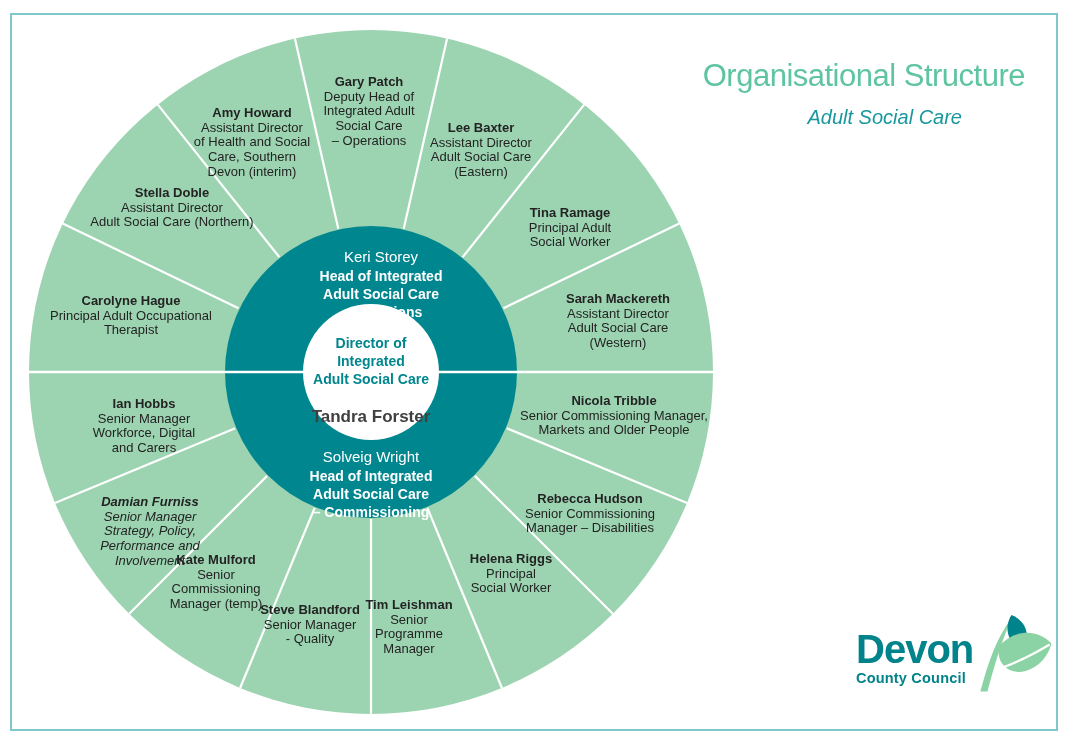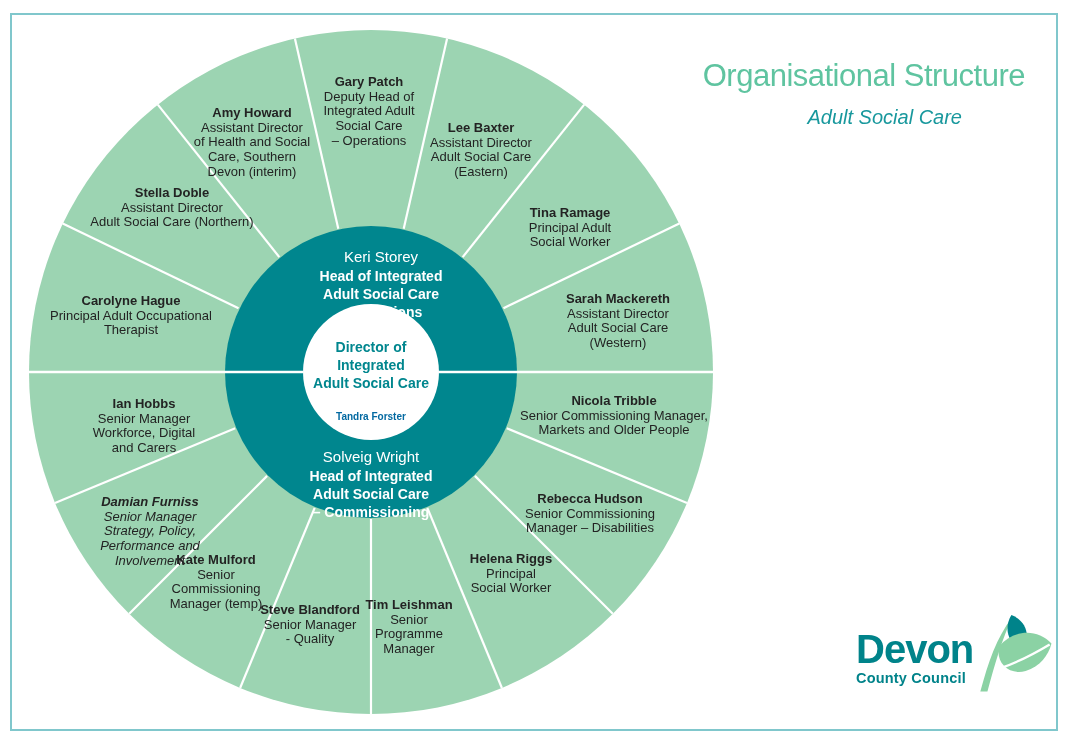--- a/index.html
+++ b/index.html
@@ -21,21 +21,21 @@
   .seg-role{display:block;white-space:pre-line;}
   .ring-label{
     position:absolute;transform:translate(-50%,-50%);text-align:center;color:#ffffff;
   }
   .ring-name{display:block;font-size:15px;margin-bottom:3px;}
   .ring-role{display:block;font-size:14px;font-weight:bold;line-height:1.28;white-space:pre-line;}
   .center-label{
     position:absolute;transform:translate(-50%,-50%);text-align:center;
   }
   .center-role{display:block;color:#00868e;font-size:14px;font-weight:bold;line-height:1.3;white-space:pre-line;}
-  .center-name{display:block;color:#0369a1;font-size:10px;font-weight:bold;margin-top:18px;}
+  .center-name{display:block;color:#404040;font-size:17px;font-weight:bold;margin-top:18px;}
   .doc-title{
     position:absolute;top:58px;right:46px;text-align:left;
     color:#5fc4a0;font-size:31px;font-weight:normal;letter-spacing:-0.5px;
   }
   .doc-subtitle{
     position:absolute;top:106px;right:109px;text-align:right;
     color:#18989d;font-size:20px;font-style:italic;
   }
   .logo{
     position:absolute;left:856px;top:612px;display:flex;align-items:center;

